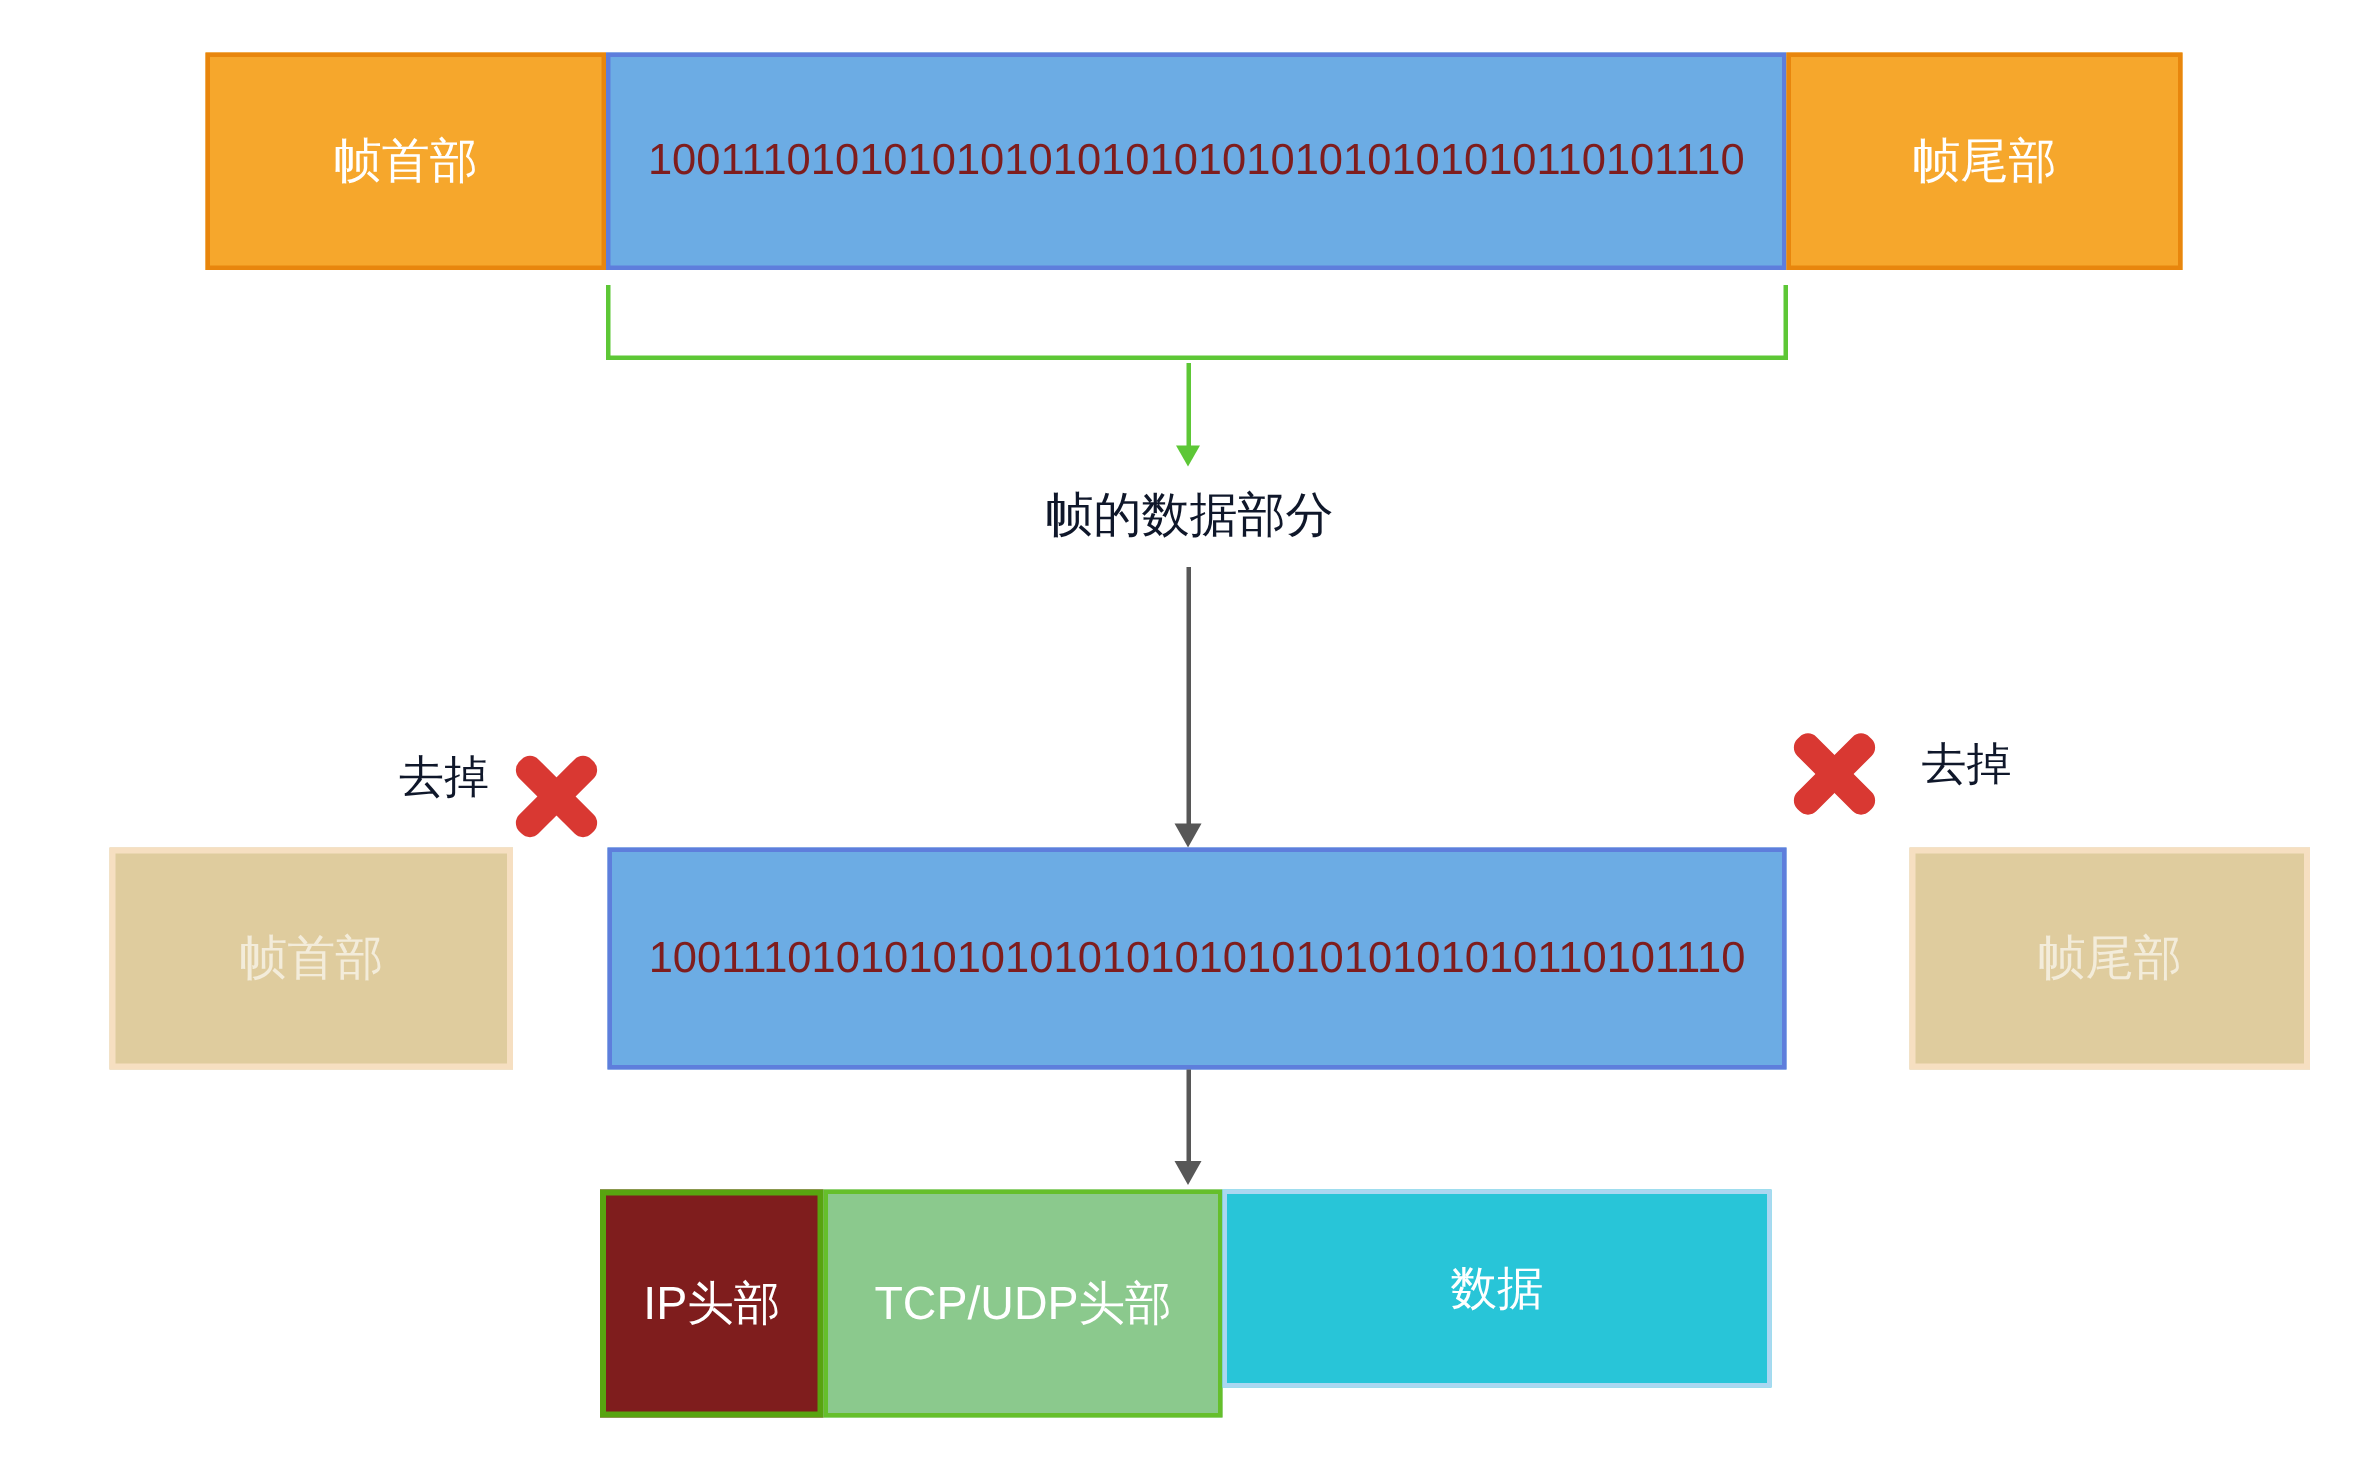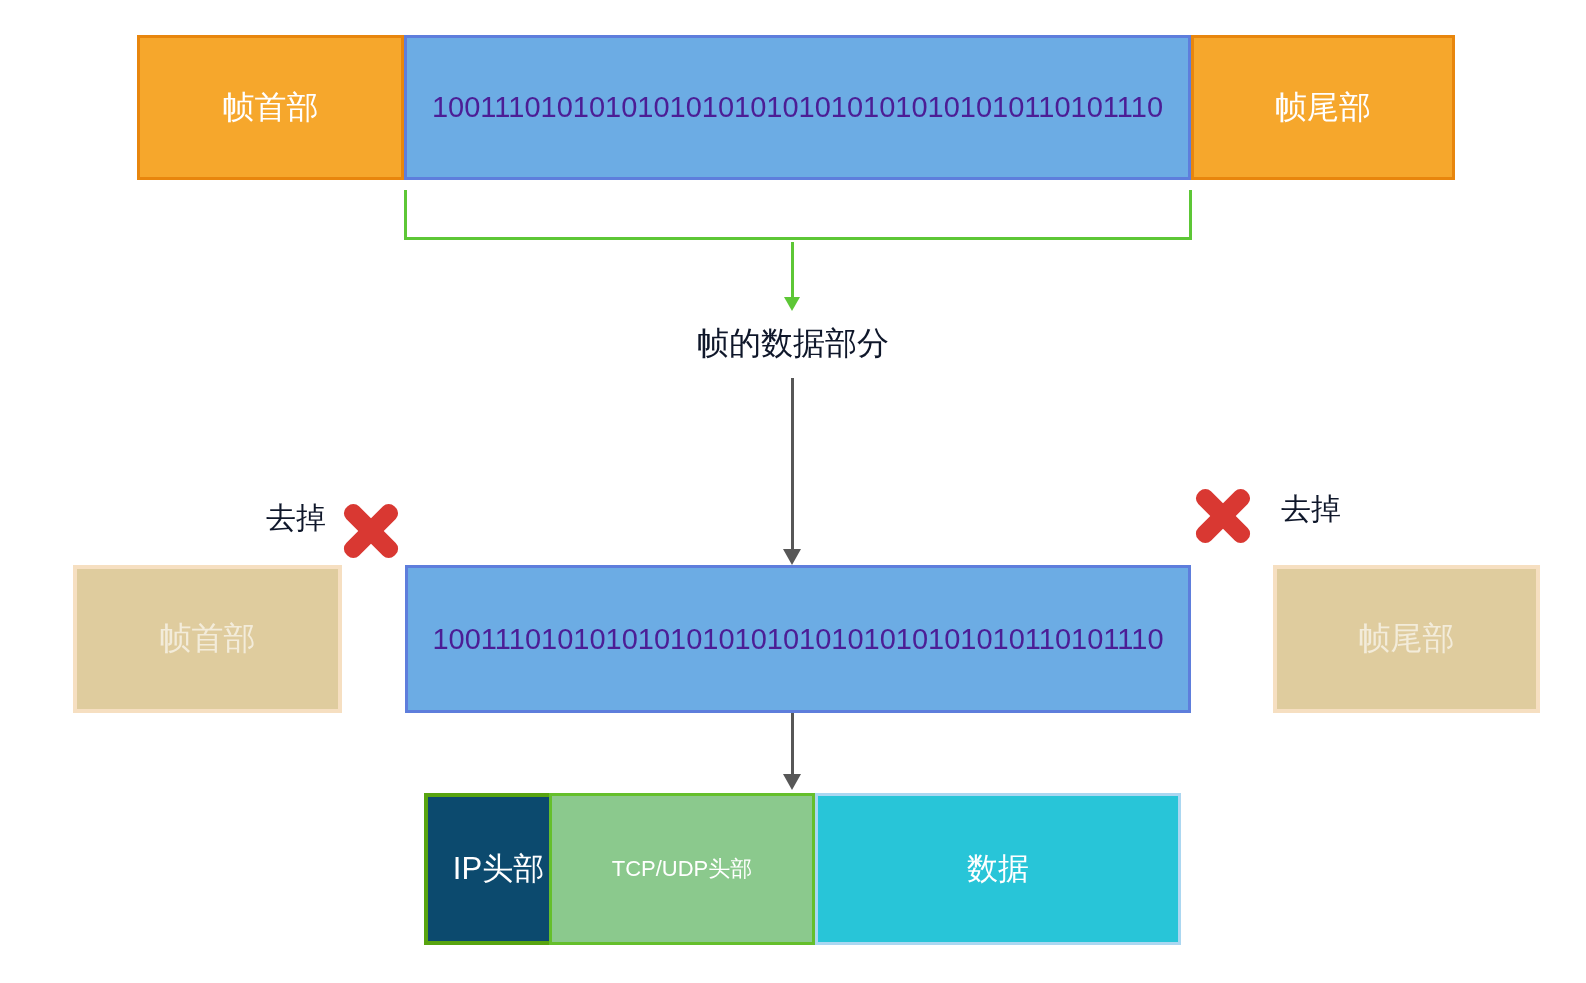--- a/index.html
+++ b/index.html
@@ -5,26 +5,26 @@
   html,body{margin:0;padding:0;background:#ffffff;}
   body{font-family:"Liberation Sans","DejaVu Sans",sans-serif;}
   .canvas{position:relative;width:1586px;height:983px;background:#ffffff;overflow:hidden;}
 
   .box{position:absolute;box-sizing:border-box;display:flex;align-items:center;justify-content:center;}
   .box span{white-space:nowrap;}
 
   
   .orange{background:#F6A72C;border:3px solid #E8860D;color:#ffffff;font-size:32px;}
   .bluebox{background:#6CACE4;border:3px solid #5E7EDC;color:#ffffff;}
-  .binary{font-size:29px;letter-spacing:0px;color:#4c1d95;}
+  .binary{font-size:29px;letter-spacing:0px;color:#7f1d1d;}
   .tan{background:#DFCC9E;border:4px solid #F6DFC1;color:rgba(255,255,255,0.62);font-size:32px;}
 
   
-  .ipbox{background:#0c4a6e;border:4px solid #58A410;color:#ffffff;font-size:31px;margin-left:24px;}
-  .tcpbox{background:#8BC98D;border:3px solid #65BF2B;color:#ffffff;font-size:22px;}
+  .ipbox{background:#7f1d1d;border:4px solid #58A410;color:#ffffff;font-size:31px;}
+  .tcpbox{background:#8BC98D;border:3px solid #65BF2B;color:#ffffff;font-size:31px;}
   .databox{background:#28C5D8;border:3px solid #ABD7F1;color:#ffffff;font-size:31px;}
 
   
   .bracket{position:absolute;left:404px;top:190px;width:788px;height:50px;box-sizing:border-box;
            border-left:3px solid #5DC736;border-right:3px solid #5DC736;border-bottom:3px solid #5DC736;}
 
   
   .vline{position:absolute;background:#575757;width:3px;}
   .vline.green{background:#5DC736;}
   .ahead{position:absolute;width:0;height:0;border-left:9px solid transparent;border-right:9px solid transparent;border-top:16px solid #575757;}
@@ -85,18 +85,18 @@
 
   <div class="vline" style="left:791px;top:713px;height:62px;"></div>
   <div class="ahead" style="left:783px;top:774px;"></div>
 
   <div class="box ipbox" style="left:400px;top:793px;width:149px;height:152px;">
     <span>IP头部</span>
   </div>
   <div class="box tcpbox" style="left:549px;top:793px;width:266px;height:152px;">
     <span>TCP/UDP头部</span>
   </div>
-  <div class="box databox" style="left:815px;top:793px;width:366px;height:152px;">
+  <div class="box databox" style="left:815px;top:793px;width:366px;height:132px;">
     <span>数据</span>
   </div>
 
 
 </div>
 
 </body></html>

